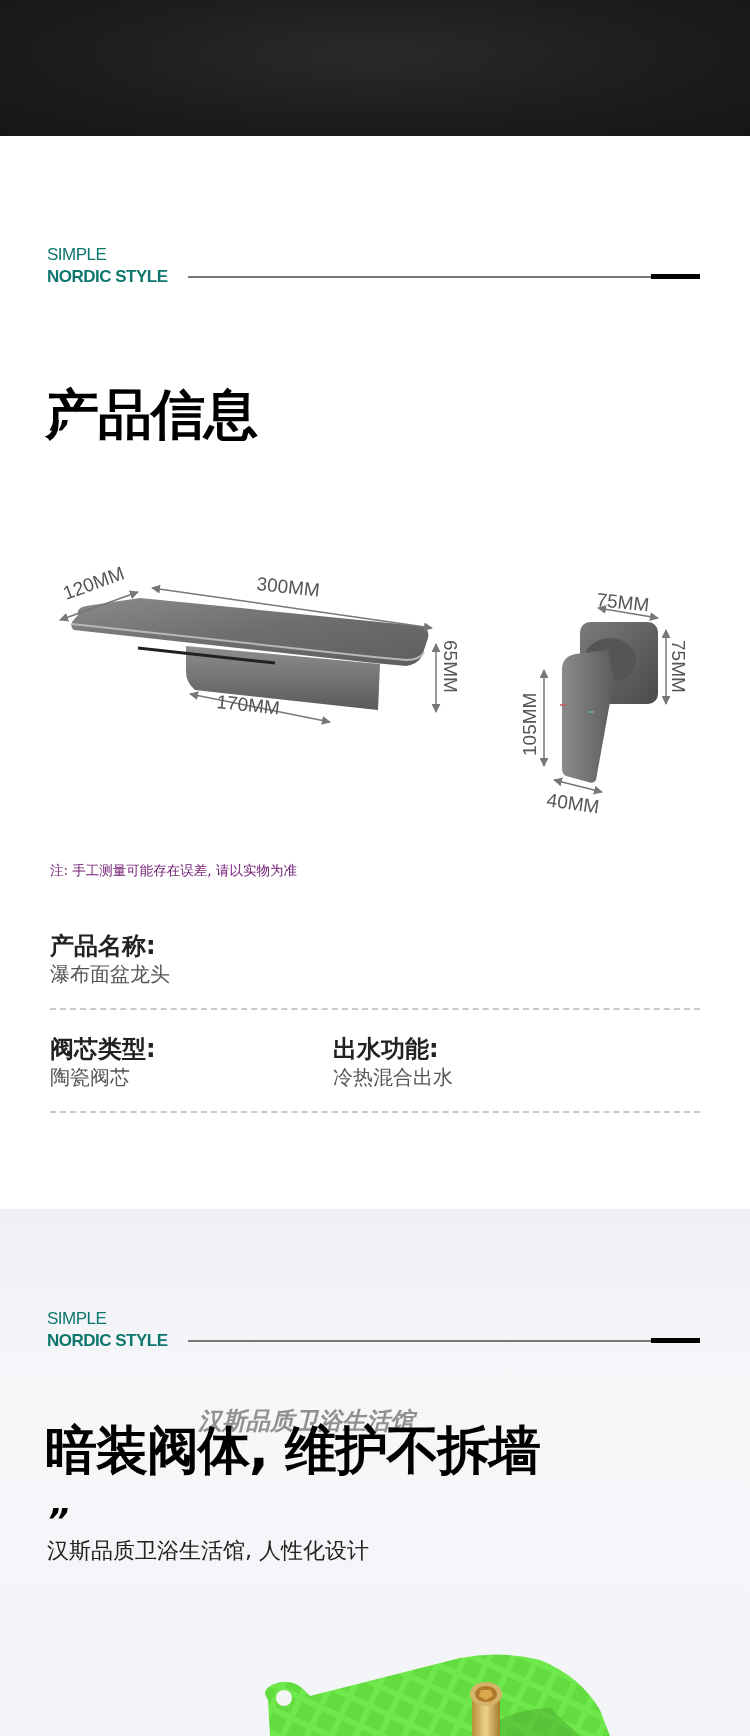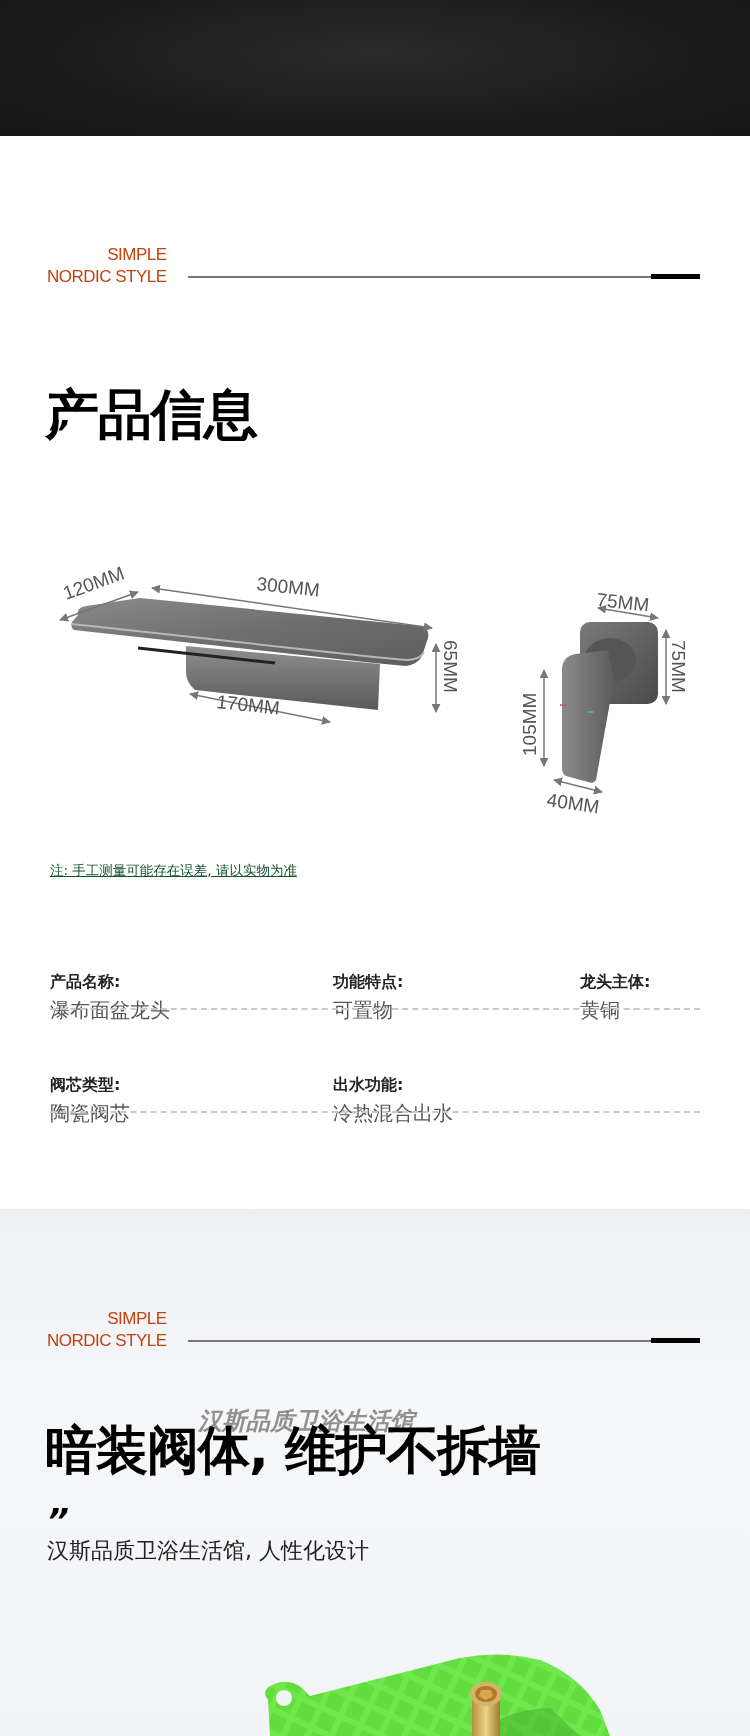--- a/index.html
+++ b/index.html
@@ -4,35 +4,35 @@
   <style>
     * { margin: 0; padding: 0; box-sizing: border-box; }
     html, body { width: 750px; height: 1736px; overflow: hidden; background: #ffffff; }
     body { position: relative; font-family: "DejaVu Sans", "Liberation Sans", sans-serif; color: #111; }
 
     .top-banner {
       position: absolute; left: 0; top: 0; width: 750px; height: 136px;
       background: radial-gradient(ellipse at 50% 40%, #2a2a2a 0%, #1c1c1c 60%, #161616 100%);
     }
 
-    .tagline { position: absolute; left: 47px; font-family: "Liberation Sans", sans-serif; font-size: 17px; color: #c2410c; line-height: 22px; letter-spacing: -0.5px; text-align: right; }
-    .tagline .l2 { display: block; }
+    .tagline { position: absolute; left: 47px; font-family: "Liberation Sans", sans-serif; font-size: 17px; color: #0f766e; line-height: 22px; letter-spacing: -0.5px; }
+    .tagline .l2 { display: block; font-weight: bold; }
     .tag-rule { position: absolute; height: 2px; background: #777; }
     .tag-bar { position: absolute; height: 5px; background: #000; }
 
     .big-title { position: absolute; left: 45px; font-family: "DejaVu Sans", sans-serif; font-weight: bold; color: #000; letter-spacing: -1px; }
     .quote-mark { position: absolute; left: 47px; font-family: "DejaVu Sans", sans-serif; font-weight: bold; font-style: italic; color: #000; font-size: 34px; line-height: 30px; }
 
     .dim-text { font-family: "Liberation Sans", sans-serif; fill: #555; font-size: 19px; }
 
-    .note { position: absolute; left: 50px; top: 862px; font-size: 13.5px; color: #14532d; font-family: "DejaVu Sans", sans-serif; text-decoration: underline; }
+    .note { position: absolute; left: 50px; top: 862px; font-size: 13.5px; color: #701a75; font-family: "DejaVu Sans", sans-serif; }
 
     .spec-row { position: absolute; left: 50px; width: 650px; height: 98px; }
     .spec-cell { position: absolute; top: 0; }
-    .spec-label { font-size: 16px; font-weight: bold; color: #222; line-height: 28px; font-family: "DejaVu Sans", sans-serif; margin-top: 36px; }
+    .spec-label { font-size: 24px; font-weight: bold; color: #222; line-height: 28px; font-family: "DejaVu Sans", sans-serif; }
     .spec-value { font-size: 20px; color: #555; line-height: 28px; margin-top: 0; font-family: "DejaVu Sans", sans-serif; }
     .dash-line { position: absolute; left: 0; width: 650px; height: 0; border-top: 2px dashed #c9c9c9; }
 
     .section2 {
       position: absolute; left: 0; top: 1209px; width: 750px; height: 527px;
       background: linear-gradient(180deg, #eef0f4 0%, #f6f7f9 35%, #f3f4f7 100%);
     }
     .watermark { position: absolute; left: 198px; top: 1405px; font-size: 24px; font-weight: bold; font-style: italic; color: rgba(60,60,60,0.55); font-family: "DejaVu Sans", sans-serif; text-align: center; }
     .subtitle2 { position: absolute; left: 47px; top: 1536px; font-size: 22px; color: #222; font-family: "DejaVu Sans", sans-serif; }
   </style>
@@ -112,28 +112,20 @@
   <text class="dim-text" x="36" y="236" transform="rotate(8 36 236)">40MM</text>
 </svg>
 
 <div class="note">注: 手工测量可能存在误差, 请以实物为准</div>
 
 <div class="spec-row" style="top:932px;">
   <div class="spec-cell" style="left:0;">
     <div class="spec-label">产品名称:</div>
     <div class="spec-value">瀑布面盆龙头</div>
   </div>
-  <div class="spec-cell" style="left:283px;">
-    <div class="spec-label">功能特点:</div>
-    <div class="spec-value">可置物</div>
-  </div>
-  <div class="spec-cell" style="left:530px;">
-    <div class="spec-label">龙头主体:</div>
-    <div class="spec-value">黄铜</div>
-  </div>
   <div class="dash-line" style="top:76px;"></div>
 </div>
 
 <div class="spec-row" style="top:1035px;">
   <div class="spec-cell" style="left:283px;">
     <div class="spec-label">出水功能:</div>
     <div class="spec-value">冷热混合出水</div>
   </div>
   <div class="spec-cell" style="left:0;">
     <div class="spec-label">阀芯类型:</div>

